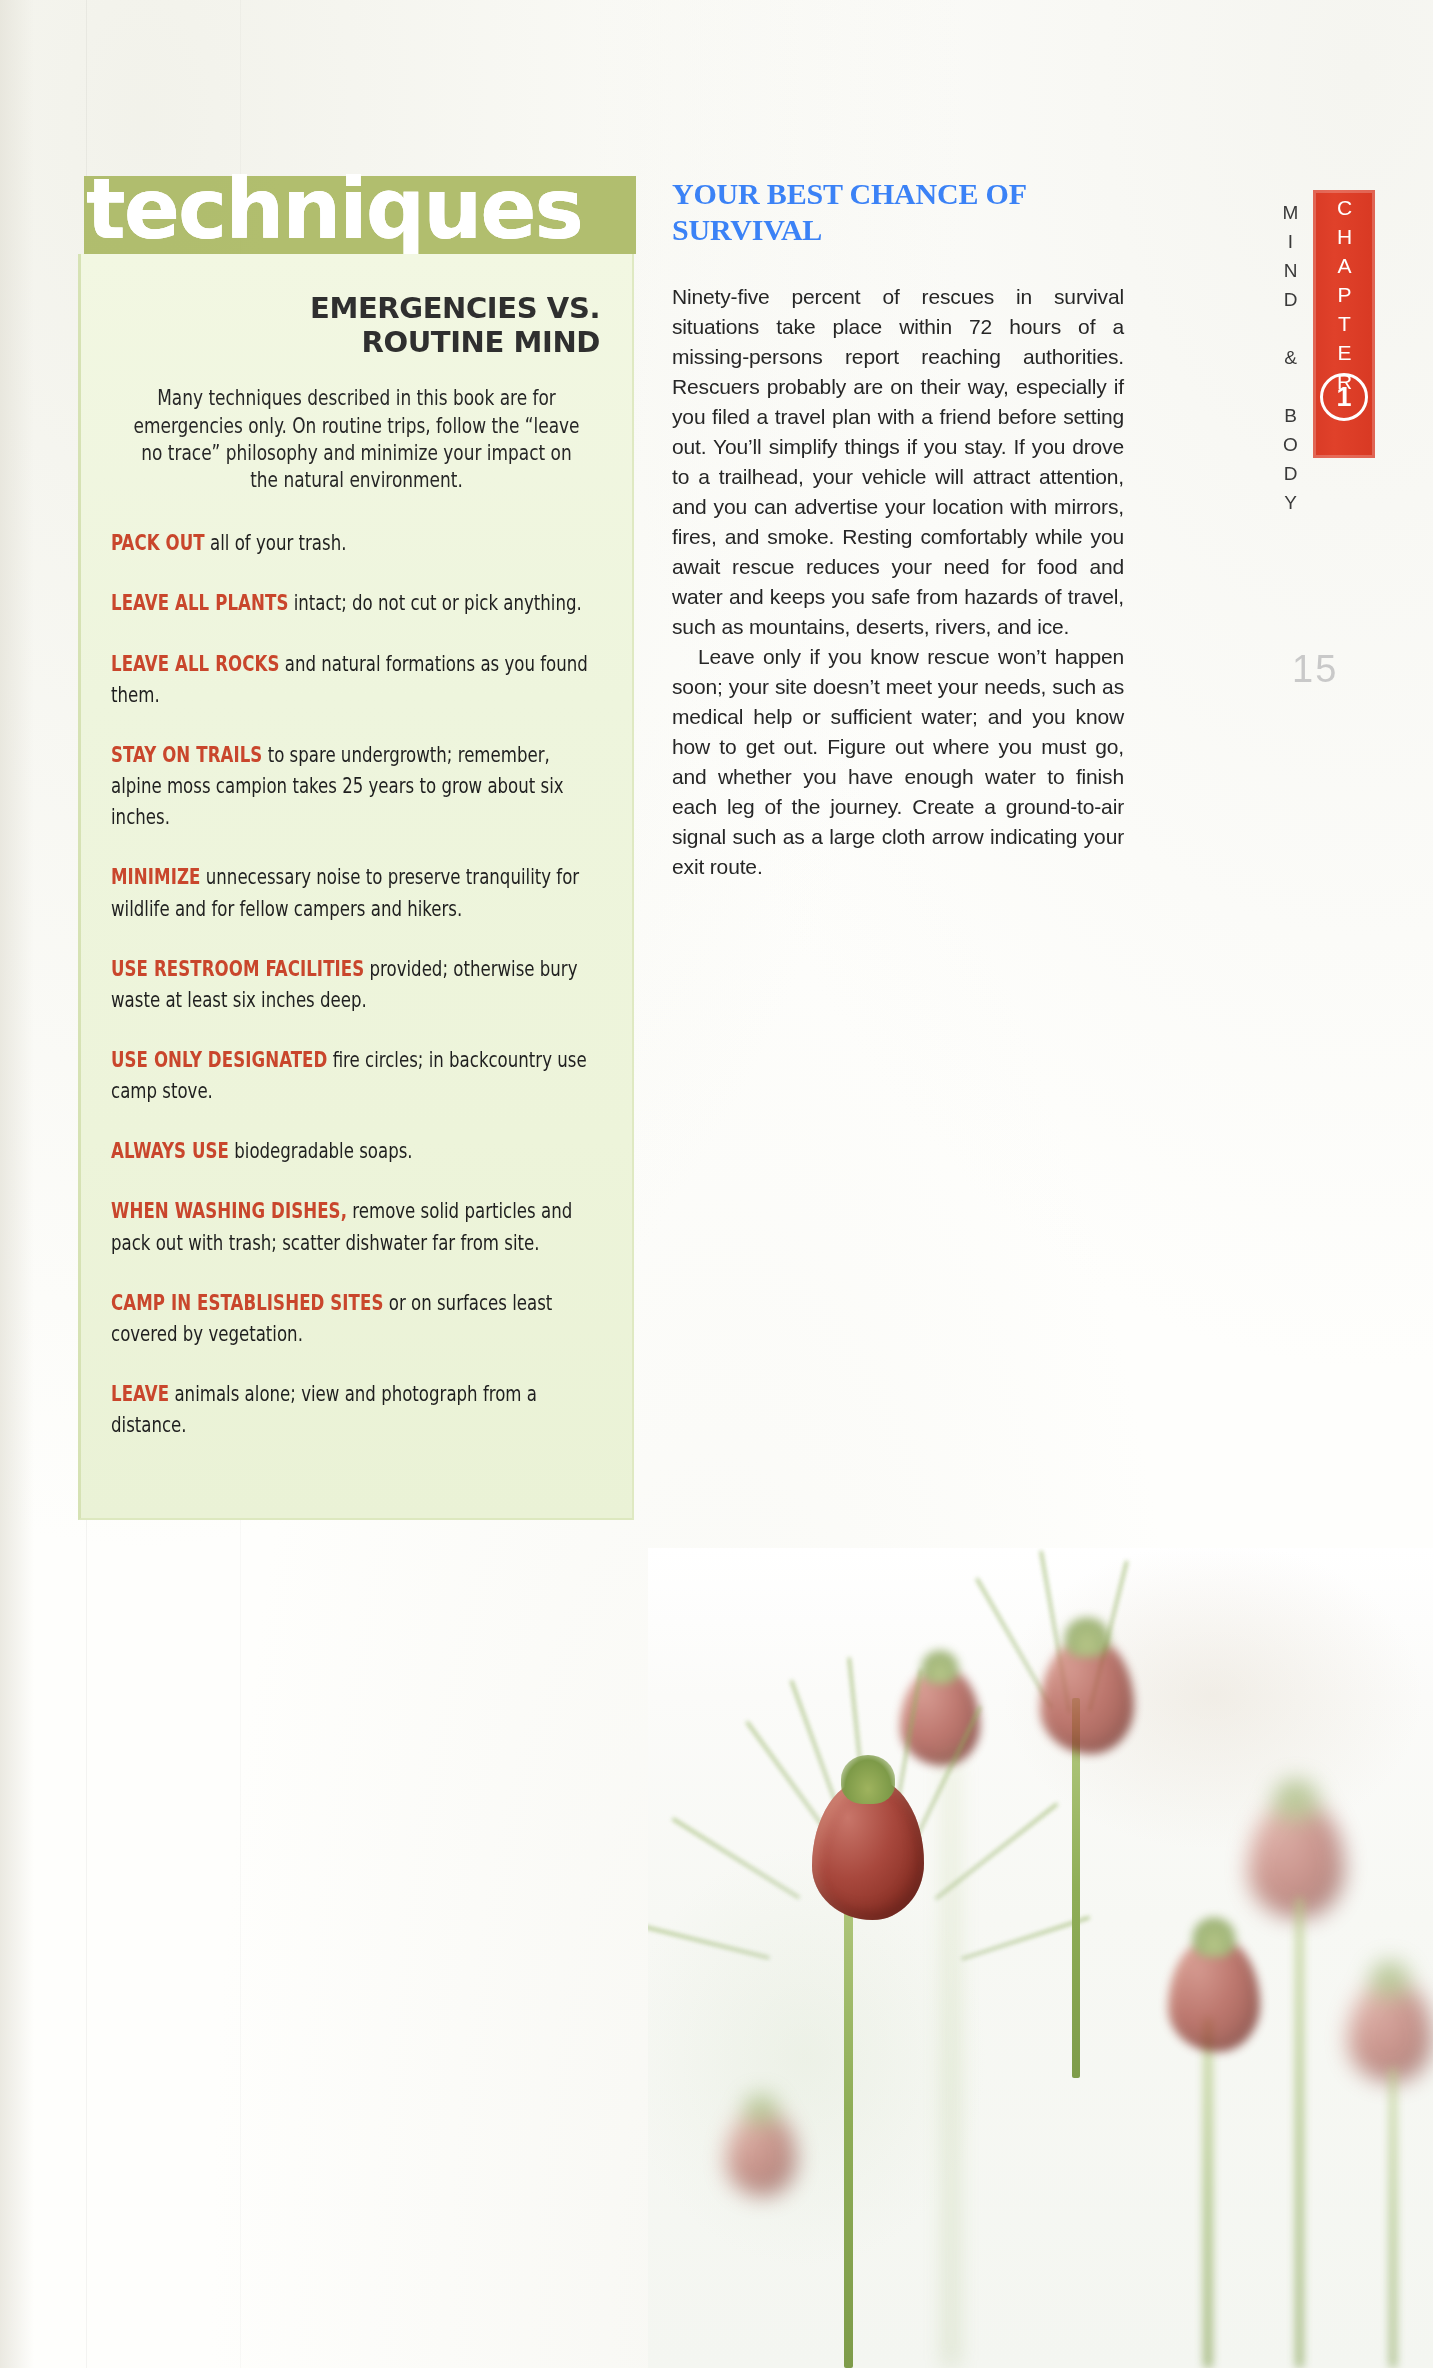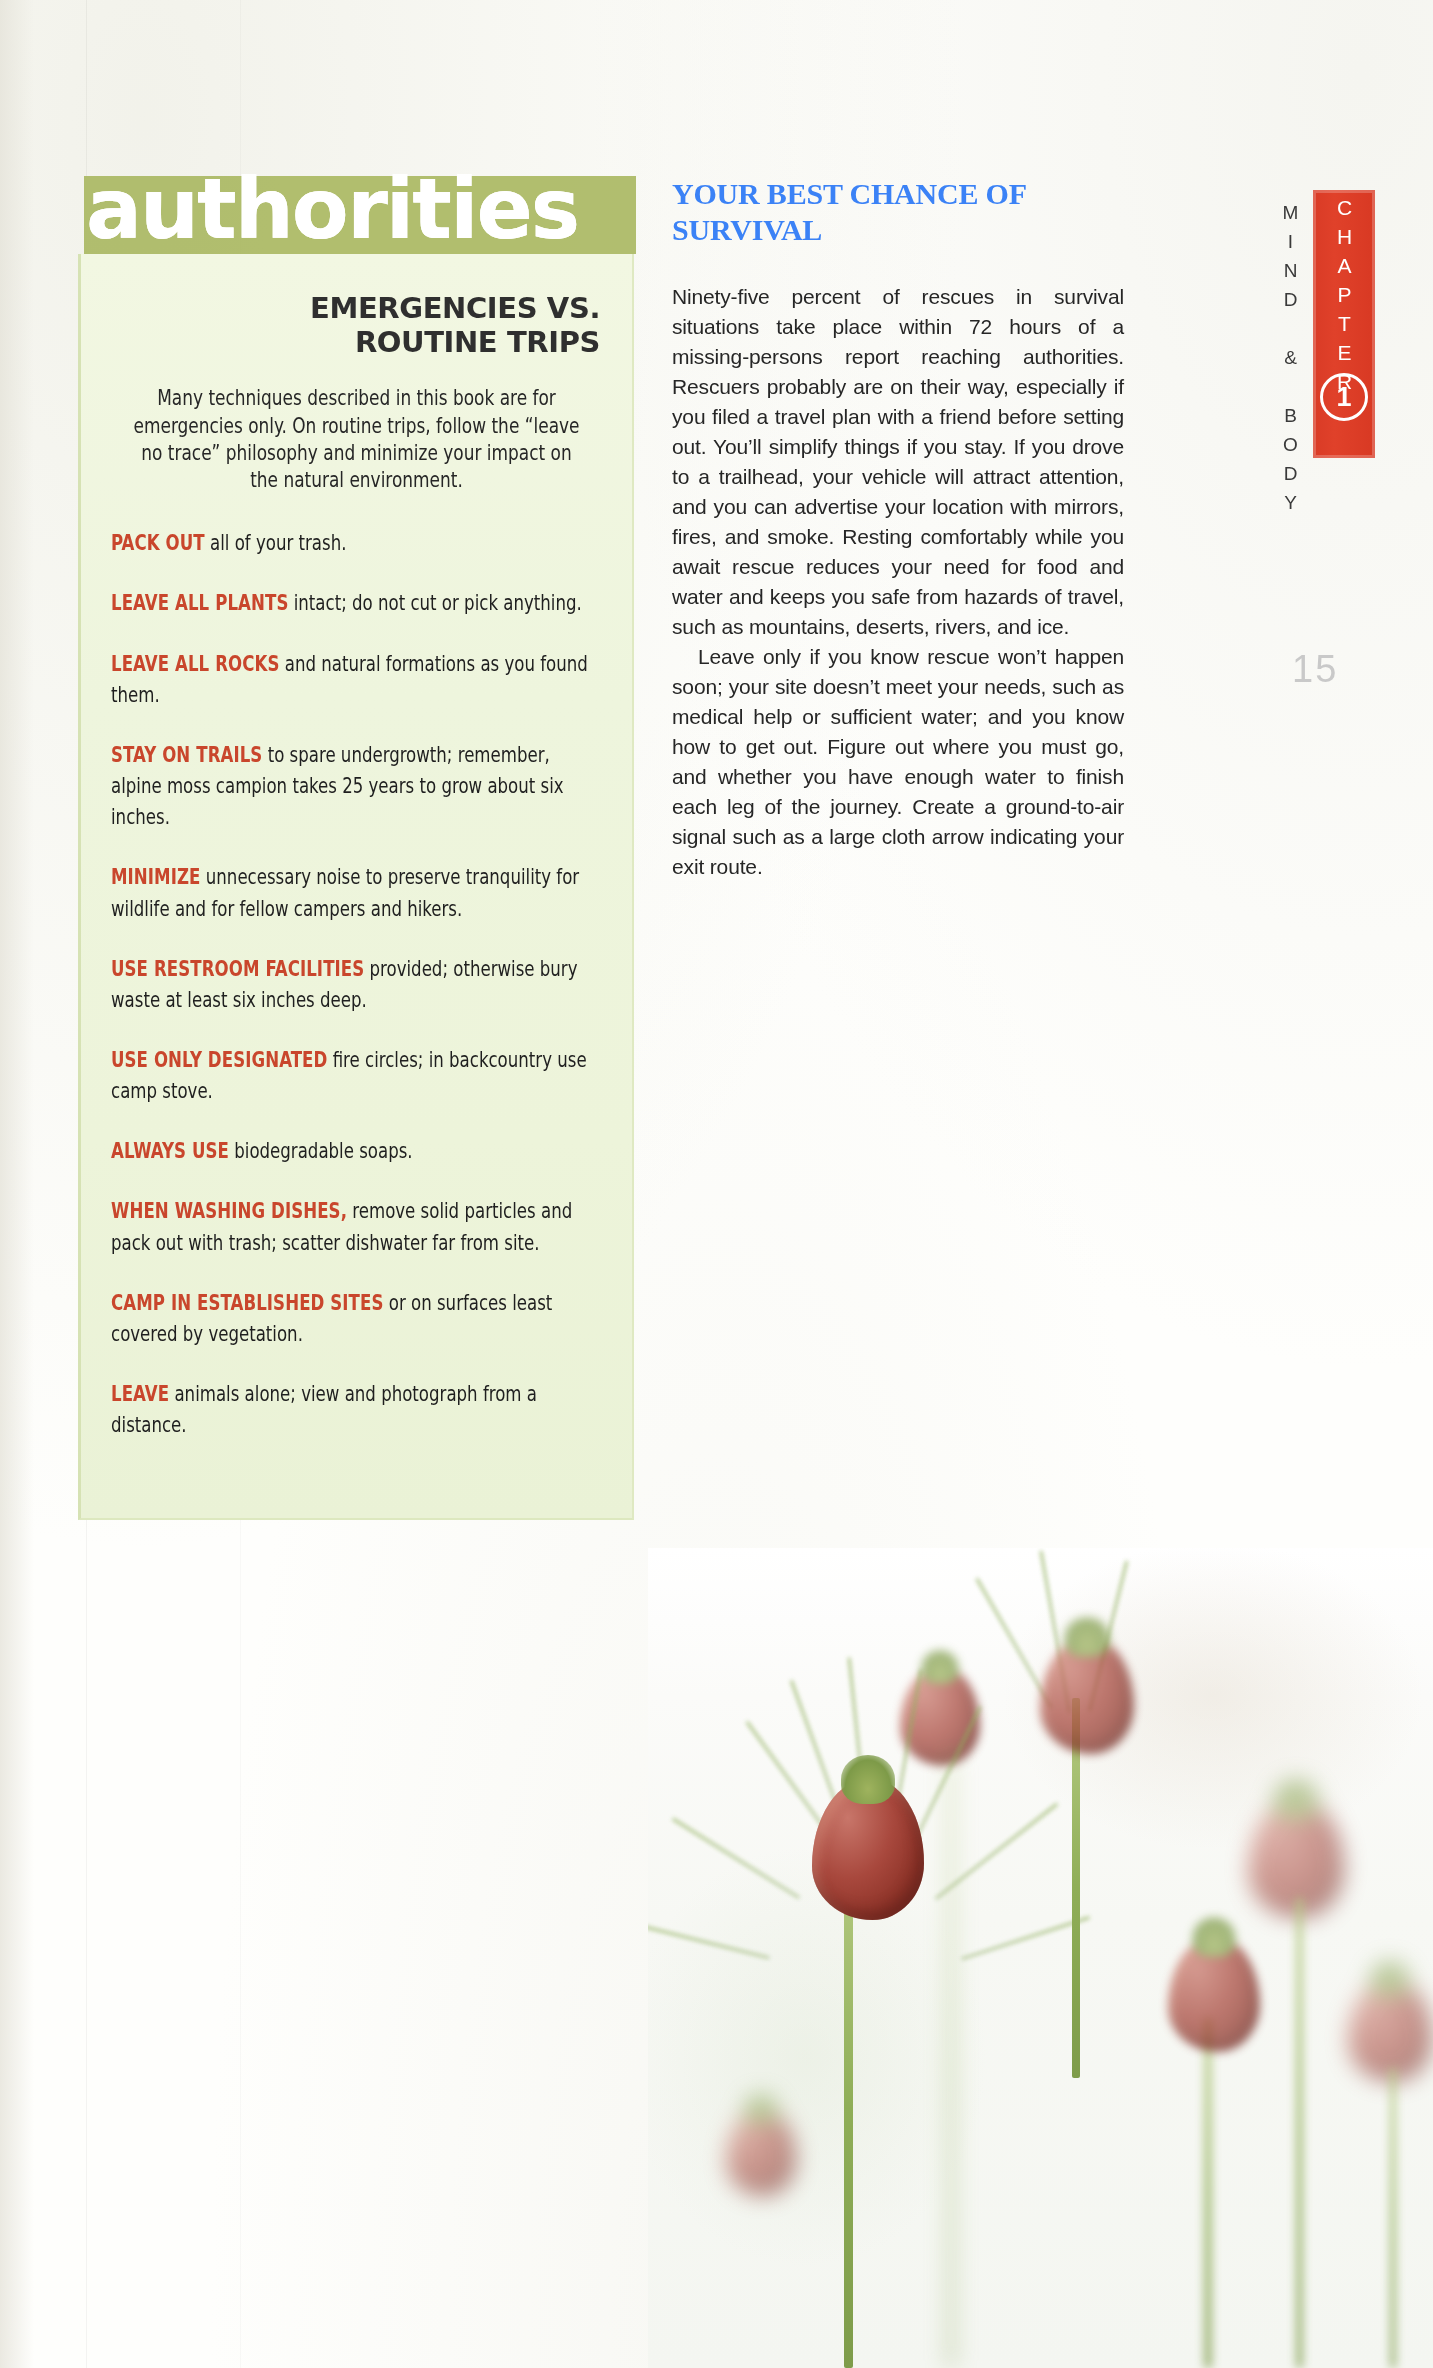--- a/index.html
+++ b/index.html
@@ -297,25 +297,25 @@
 
   <div class="scan-noise"></div>
   <div id="gutter"></div>
   <div class="crease" style="left:86px;"></div>
   <div class="crease" style="left:240px;opacity:.5;"></div>
 
   <div id="left-col">
 
     <div class="masthead">
       <div class="masthead-band"></div>
-      <div class="masthead-word">authorities</div>
+      <div class="masthead-word">techniques</div>
     </div>
 
     <div class="panel">
-      <div class="panel-title"><span>EMERGENCIES VS.</span><br><span>ROUTINE TRIPS</span></div>
+      <div class="panel-title"><span>EMERGENCIES VS.</span><br><span>ROUTINE MIND</span></div>
       <div class="panel-intro">Many techniques described in this book are for emergencies only. On routine trips, follow the “leave no trace” philosophy and minimize your impact on the natural environment.</div>
       <div id="tips-list">
           <p class="tip"><span class="lead">PACK OUT</span><span> all of your trash.</span></p>
           <p class="tip"><span class="lead">LEAVE ALL PLANTS</span><span> intact; do not cut or pick anything.</span></p>
           <p class="tip"><span class="lead">LEAVE ALL ROCKS</span><span> and natural formations as you found them.</span></p>
           <p class="tip"><span class="lead">STAY ON TRAILS</span><span> to spare undergrowth; remember, alpine moss campion takes 25 years to grow about six inches.</span></p>
           <p class="tip"><span class="lead">MINIMIZE</span><span> unnecessary noise to preserve tranquility for wildlife and for fellow campers and hikers.</span></p>
           <p class="tip"><span class="lead">USE RESTROOM FACILITIES</span><span> provided; otherwise bury waste at least six inches deep.</span></p>
           <p class="tip"><span class="lead">USE ONLY DESIGNATED</span><span> fire circles; in backcountry use camp stove.</span></p>
           <p class="tip"><span class="lead">ALWAYS USE</span><span> biodegradable soaps.</span></p>

